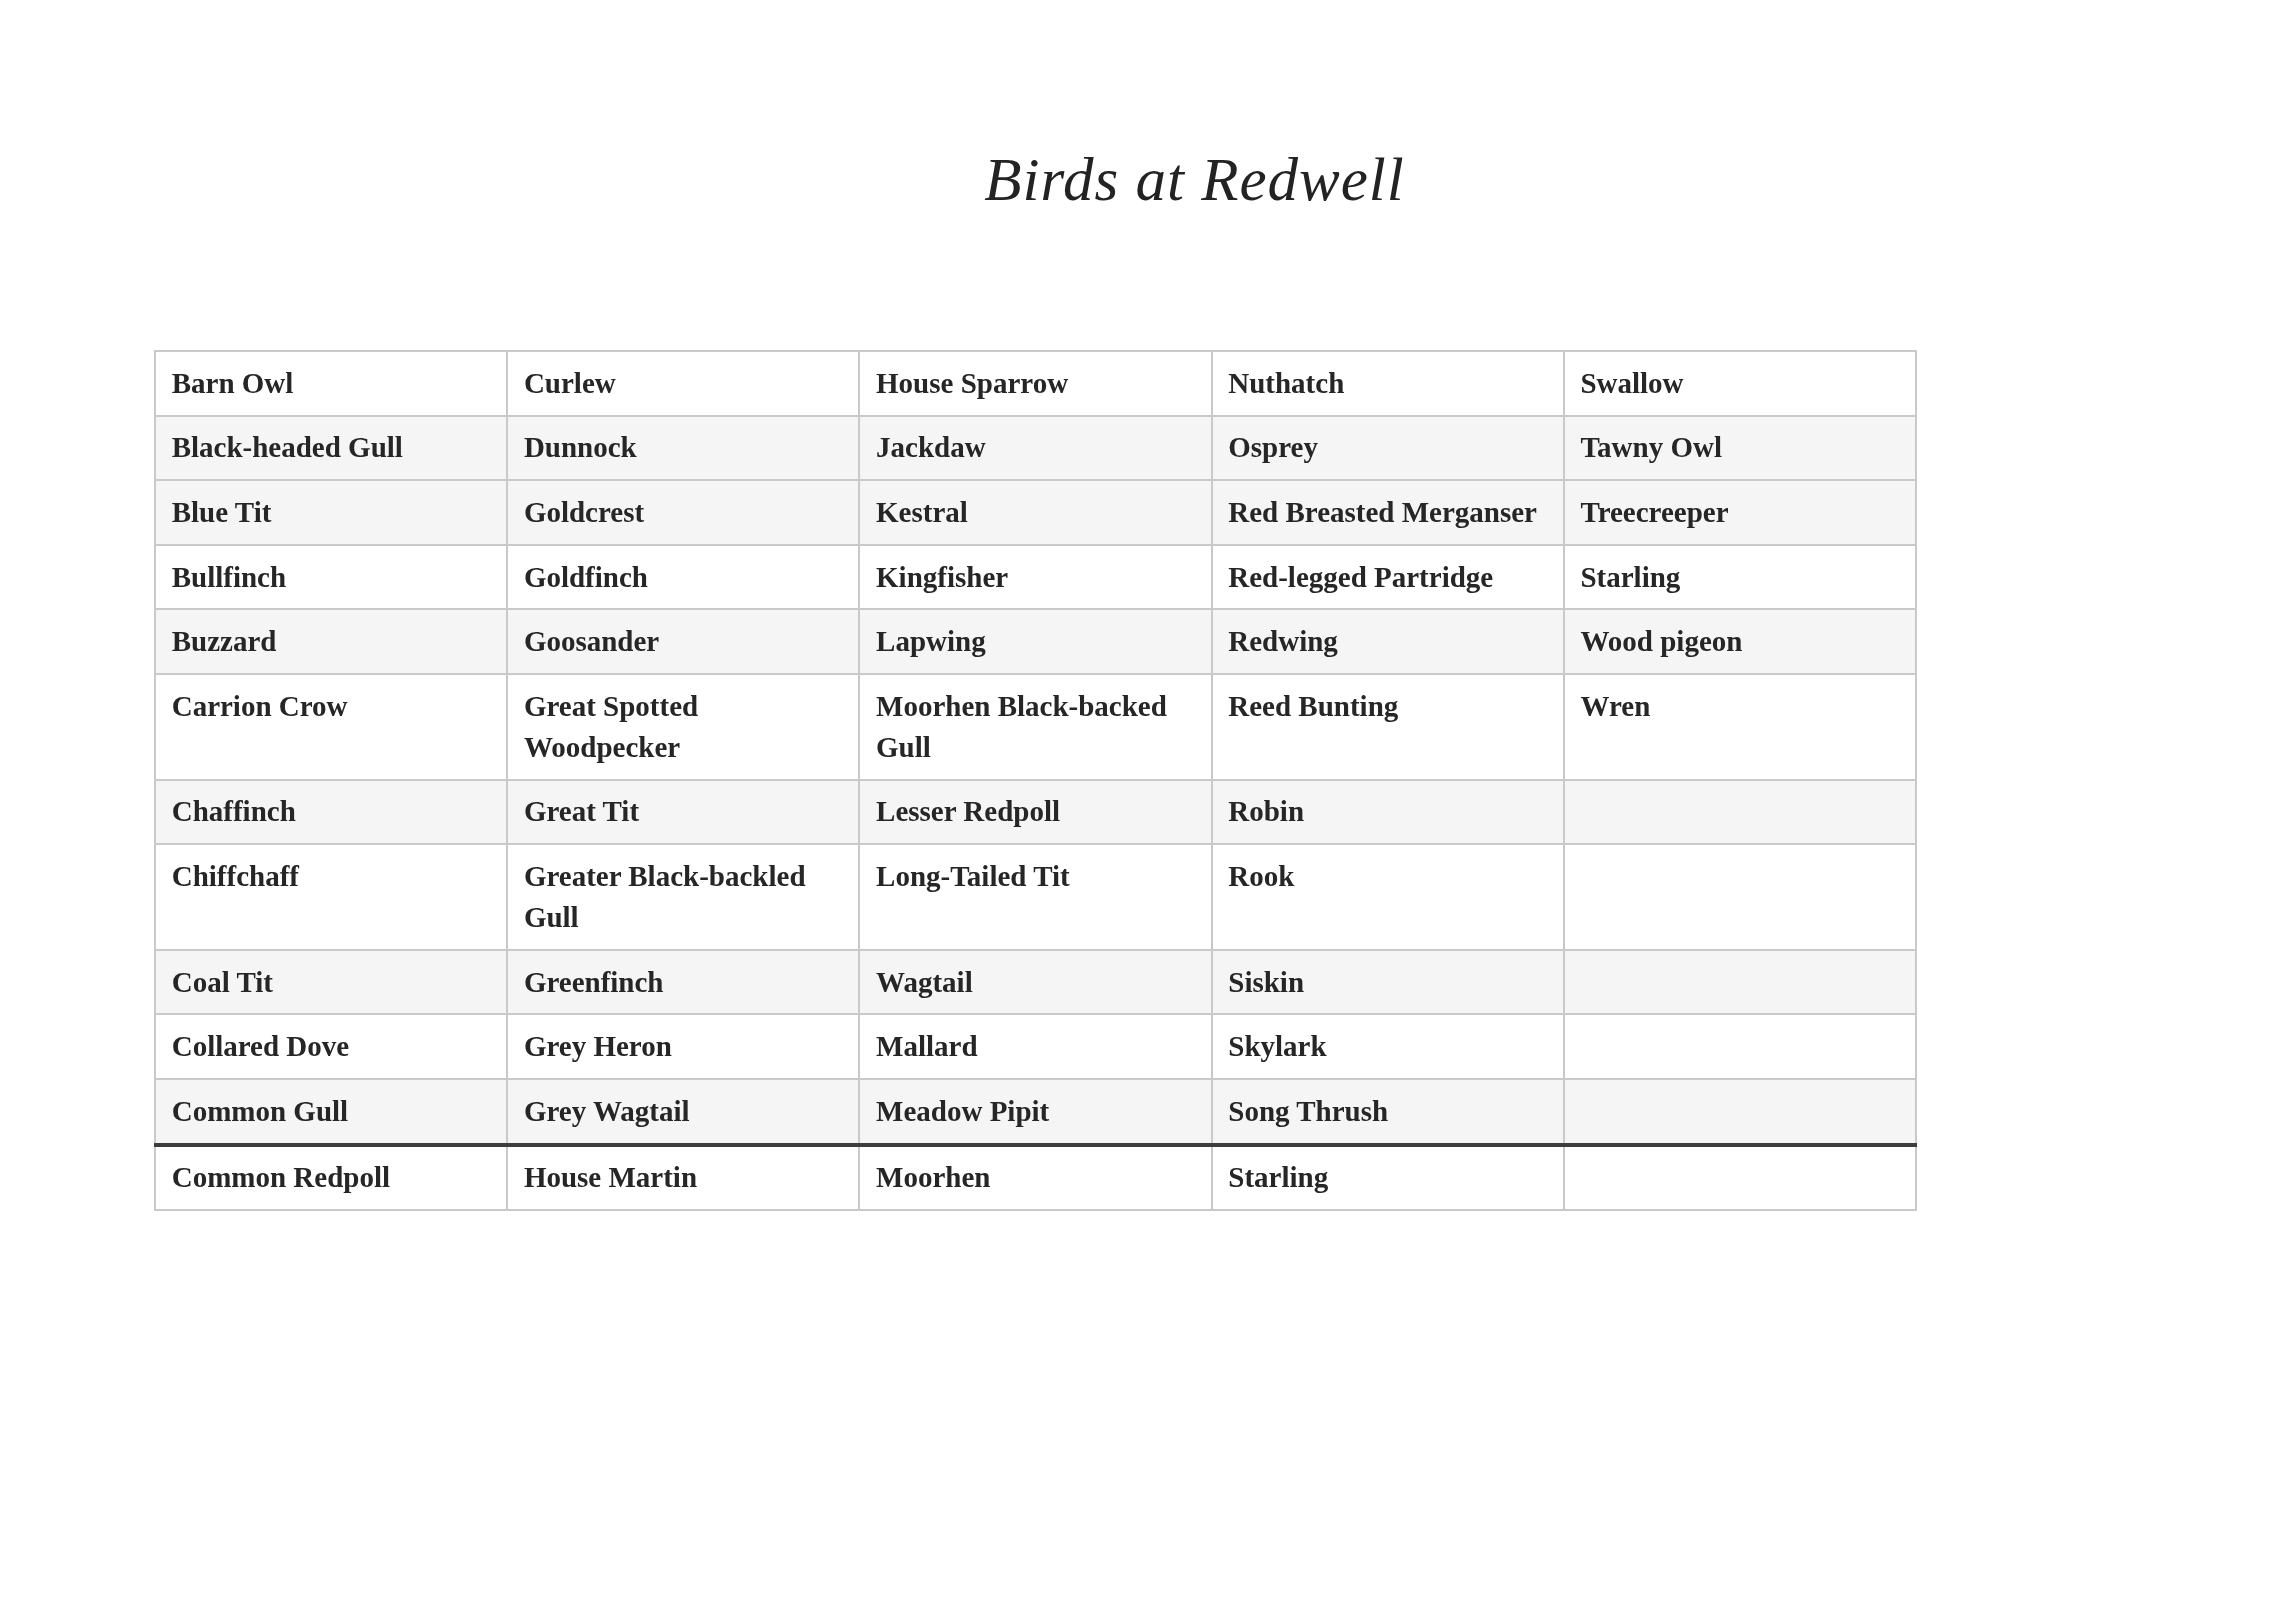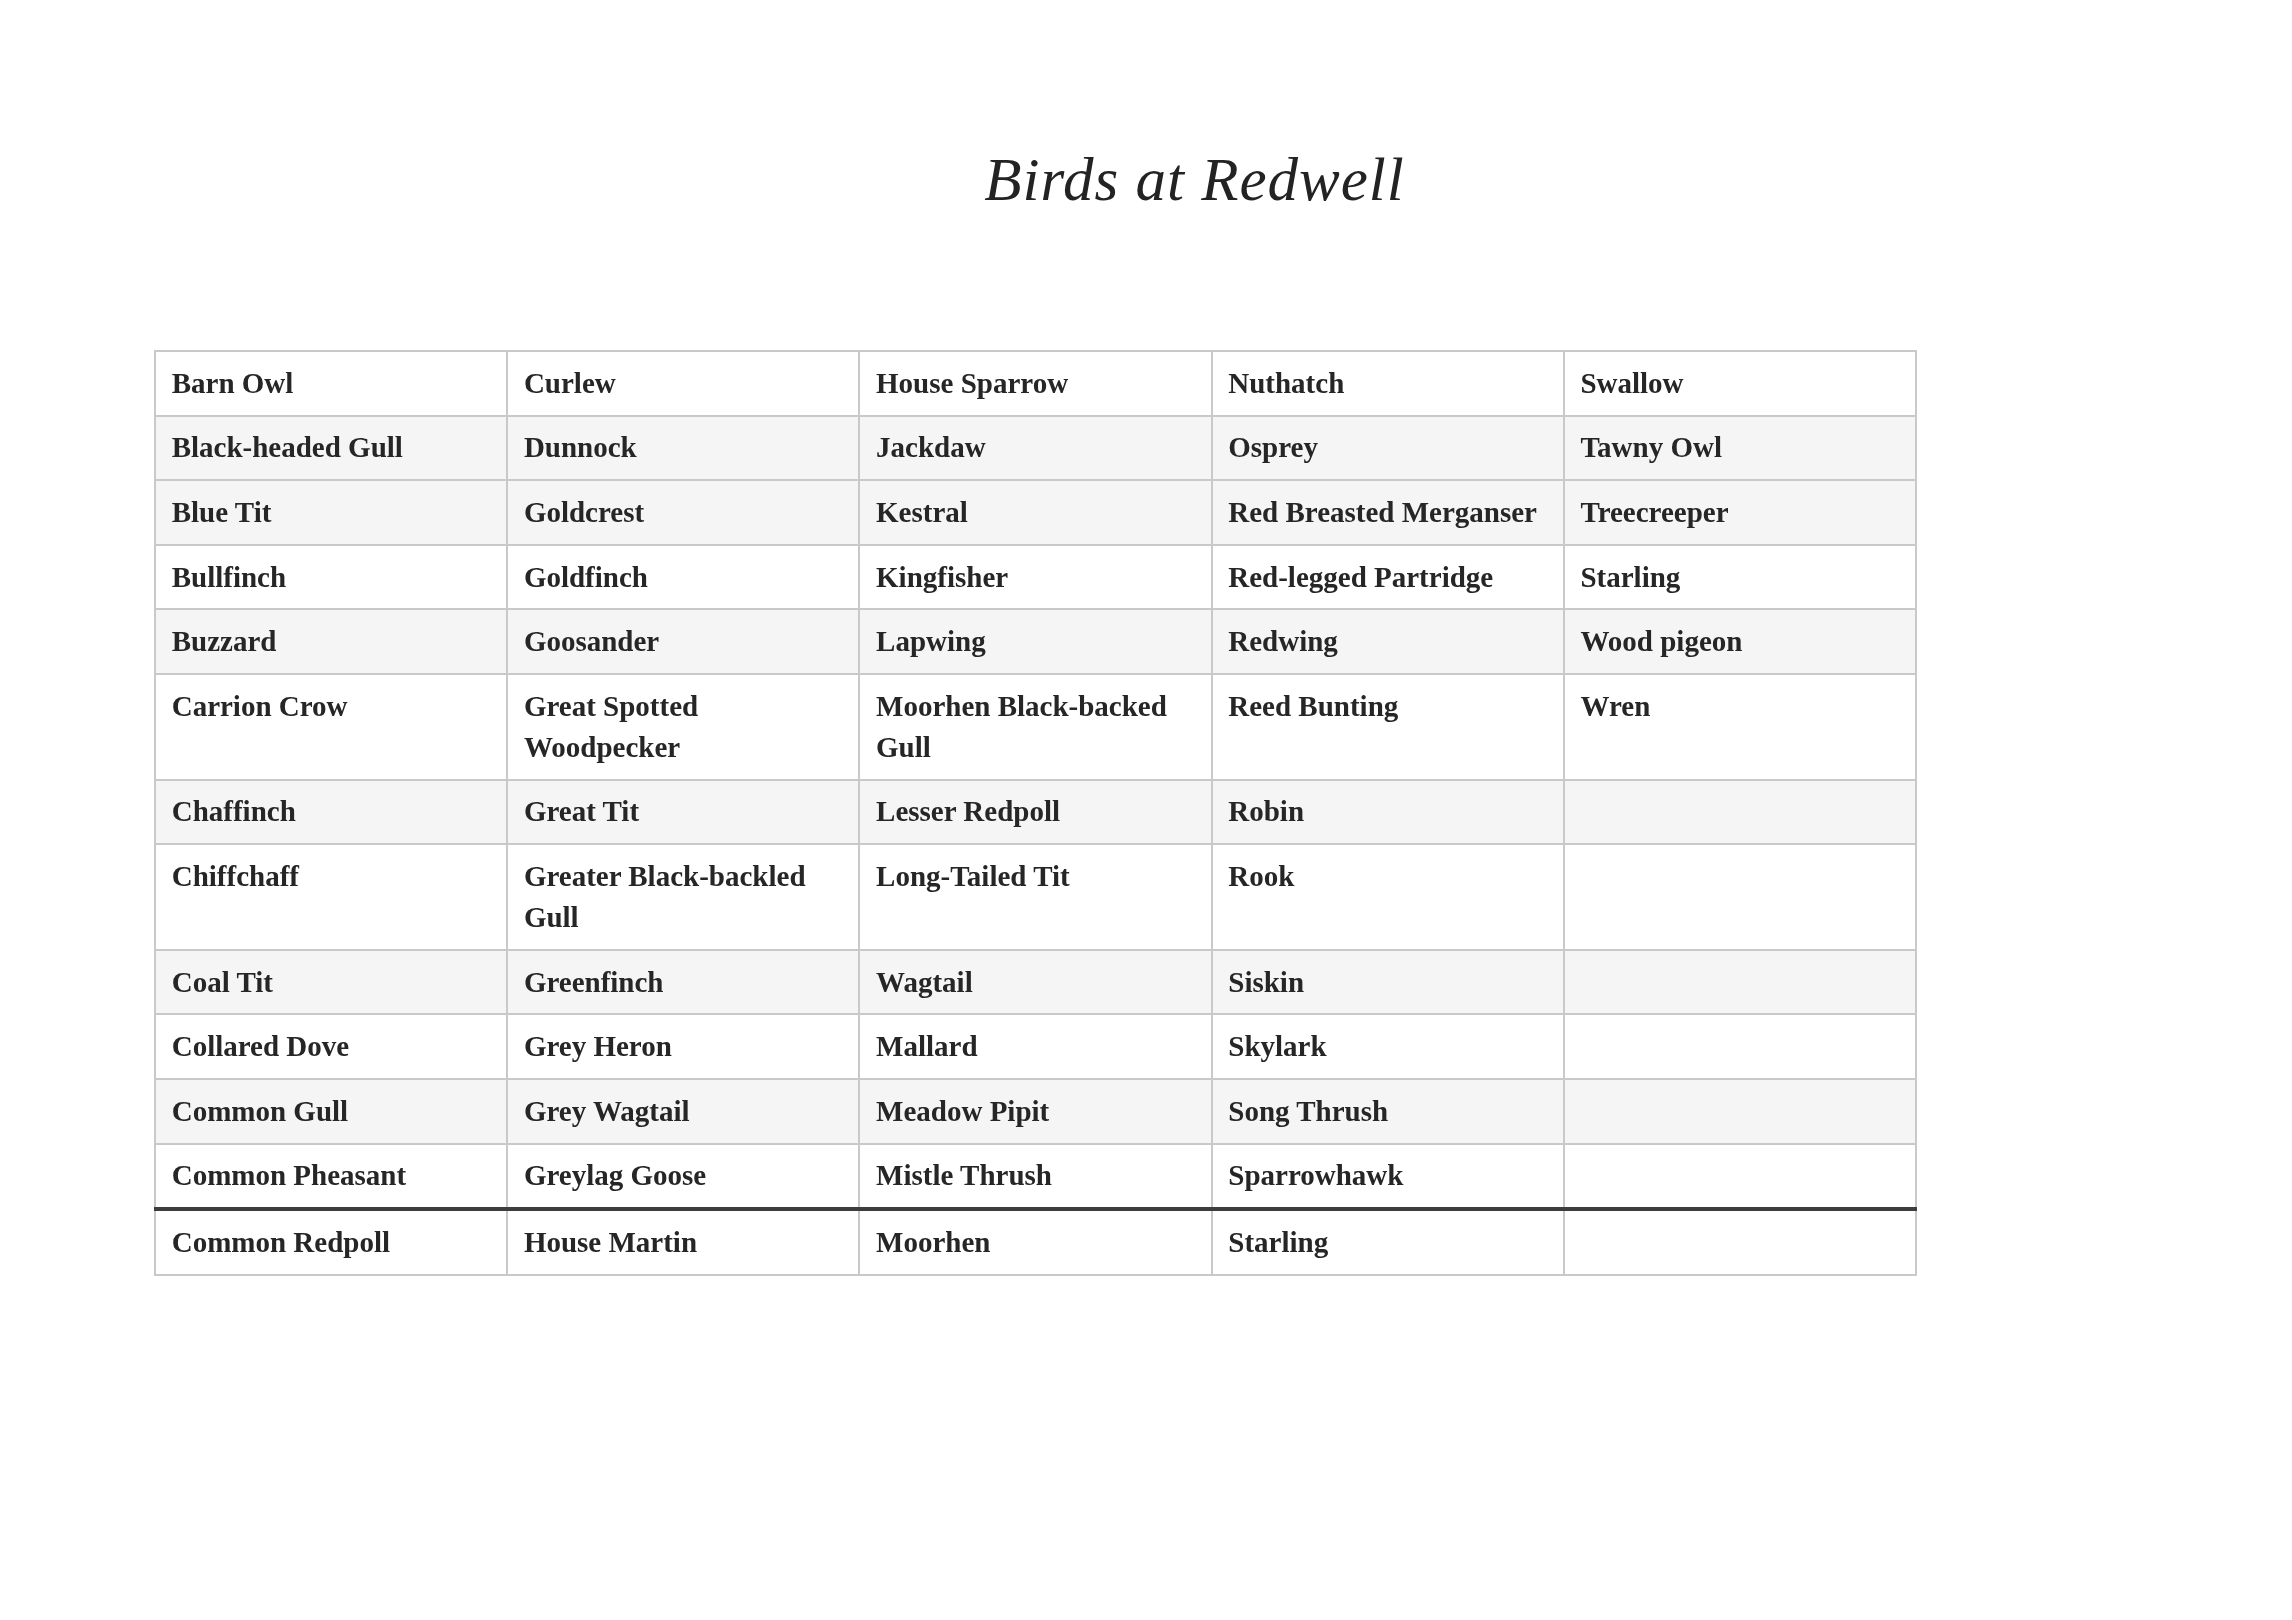--- a/index.html
+++ b/index.html
@@ -136,27 +136,20 @@
     <td>Skylark</td>
     <td></td>
   </tr>
       <tr class="shaded">
     <td>Common Gull</td>
     <td>Grey Wagtail</td>
     <td>Meadow Pipit</td>
     <td>Song Thrush</td>
     <td></td>
   </tr>
-      <tr>
-    <td>Common Pheasant</td>
-    <td>Greylag Goose</td>
-    <td>Mistle Thrush</td>
-    <td>Sparrowhawk</td>
-    <td></td>
-  </tr>
       <tr class="divider-above">
     <td>Common Redpoll</td>
     <td>House Martin</td>
     <td>Moorhen</td>
     <td>Starling</td>
     <td></td>
   </tr>
     </tbody>
 </table>
 

